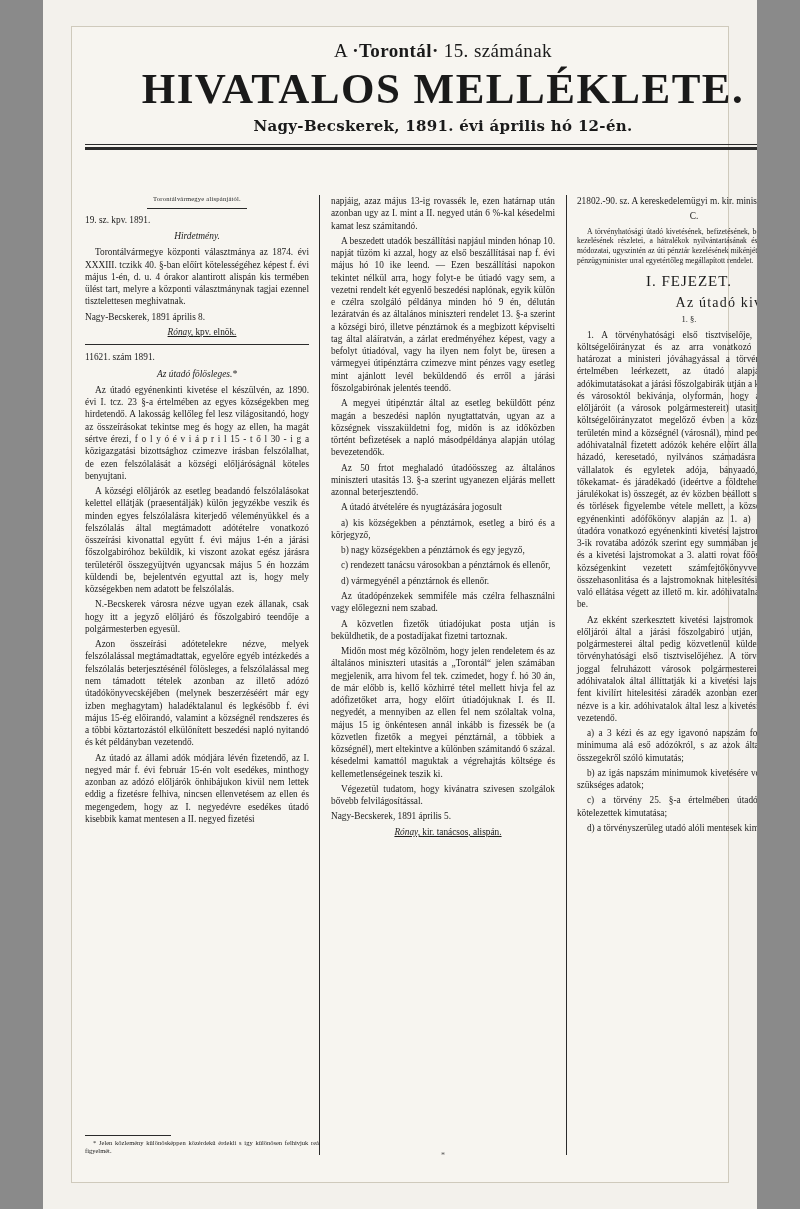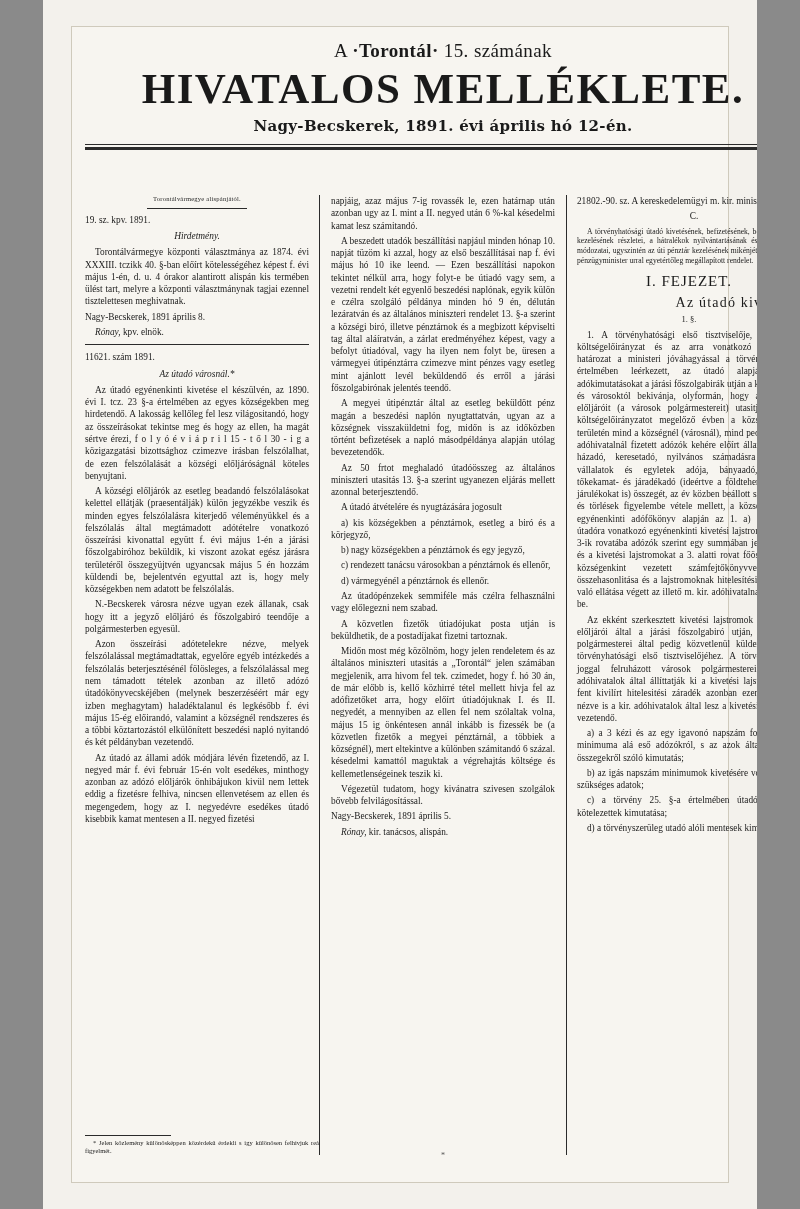--- a/index.html
+++ b/index.html
@@ -104,21 +104,21 @@
     margin: 0;
     align-self: stretch;
   }
 
   p.t {
     margin: 0 0 3px 0;
     text-indent: 10px;
   }
   p.t.ni { text-indent: 0; }
   .center { text-align: center; text-indent: 0; }
-  .right { text-align: left; text-indent: 0; }
+  .right { text-align: center; text-indent: 0; text-decoration: underline; }
   .ital { font-style: italic; }
   .smallhead {
     text-align: center;
     font-style: italic;
     font-size: 9.4px;
     margin: 4px 0 4px 0;
     text-indent: 0;
   }
   .tinyhead {
     text-align: center;
@@ -216,36 +216,36 @@
       <div class="col c1">
         <div class="tinyhead">Torontálvármegye alispánjától.</div>
         <div class="rule-thin-c"></div>
         <p class="t ni">19. sz. kpv. 1891.</p>
         <p class="smallhead">Hirdetmény.</p>
         <p class="t">Torontálvármegye központi választmánya az 1874. évi XXXIII. tczikk 40. §-ban előírt kötelességéhez képest f. évi május 1-én, d. u. 4 órakor alantirott alispán kis termében ülést tart, melyre a központi választmánynak tagjai ezennel tisztelettesen meghivatnak.</p>
         <p class="t ni">Nagy-Becskerek, 1891 április 8.</p>
         <p class="t right"><span class="ital">Rónay,</span><span> kpv. elnök.</span></p>
         <div class="rule-full"></div>
         <p class="t ni">11621. szám 1891.</p>
-        <p class="smallhead">Az útadó városnál.*</p>
+        <p class="smallhead">Az útadó fölösleges.*</p>
         <p class="t">Az útadó egyénenkinti kivetése el készülvén, az 1890. évi I. tcz. 23 §-a értelmében az egyes községekben meg hirdetendő. A lakosság kellőleg fel lesz világositandó, hogy az összeírásokat tekintse meg és hogy az ellen, ha magát sértve érezi, f o l y ó  é v i á p r i l  15 - t ő l  30 - i g a közigazgatási bizottsághoz czimezve irásban felszólalhat, de ezen felszólalását a községi előljáróságnál köteles benyujtani.</p>
         <p class="t">A községi előljárók az esetleg beadandó felszólalásokat kelettel ellátják (praesentálják) külön jegyzékbe veszik és minden egyes felszólalásra kiterjedő véleményükkel és a felszólalás által megtámadott adótételre vonatkozó összeírási kivonattal együtt f. évi május 1-én a járási főszolgabiróhoz beküldik, ki viszont azokat egész járásra területéről összegyüjtvén ugyancsak május 5 én hozzám küldendi be, bejelentvén egyuttal azt is, hogy mely községekben nem adatott be felszólalás.</p>
         <p class="t">N.-Becskerek városra nézve ugyan ezek állanak, csak hogy itt a jegyző előljáró és főszolgabiró teendője a polgármesterben egyesül.</p>
         <p class="t">Azon összeírási adótetelekre nézve, melyek felszólalással megtámadtattak, egyelőre egyéb intézkedés a felszólalás beterjesztésénél fölösleges, a felszólalással meg nem támadott tételek azonban az illető adózó útadókönyvecskéjében (melynek beszerzéséért már egy izben meghagytam) haladéktalanul és legkésőbb f. évi május 15-ég előirandó, valamint a községnél rendszeres és a többi köztartozástól elkülönített beszedési napló nyitandó és két példányban vezetendő.</p>
         <p class="t">Az útadó az állami adók módjára lévén fizetendő, az I. negyed már f. évi február 15-én volt esedékes, minthogy azonban az adózó előljárók önhibájukon kivül nem lettek eddig a fizetésre felhiva, nincsen ellenvetésem az ellen és megengedem, hogy az I. negyedévre esedékes útadó kisebbik kamat mentesen a II. negyed fizetési</p>
         <div class="colfoot">
           <div class="fn-rule"></div>
           <p class="footnote">* Jelen közlemény különösképpen közérdekü érdekli s igy különösen felhivjuk reá figyelmét.</p>
         </div>
       </div>
 
       <div class="vrule"></div>
 
       <div class="col c2">
-        <p class="t ni">napjáig, azaz május 7-ig rovassék le, ezen határnap után azonban ugy az I. mint a II. negyed után 6 %-kal késedelmi kamat lesz számitandó.</p>
+        <p class="t ni">napjáig, azaz május 13-ig rovassék le, ezen határnap után azonban ugy az I. mint a II. negyed után 6 %-kal késedelmi kamat lesz számitandó.</p>
         <p class="t">A beszedett utadók beszállítási napjául minden hónap 10. napját tüzöm ki azzal, hogy az első beszállításai nap f. évi május hó 10 ike leend. — Ezen beszállítási napokon tekintet nélkül arra, hogy folyt-e be útiadó vagy sem, a vezetni rendelt két egyenlő beszedési naplónak, egyik külön e czélra szolgáló példánya minden hó 9 én, délután lezáratván és az általános miniszteri rendelet 13. §-a szerint a községi biró, illetve pénztárnok és a megbizott képviselti tag által aláíratván, a zárlat eredményéhez képest, vagy a befolyt útiadóval, vagy ha ilyen nem folyt be, üresen a vármegyei útipénztárra czimezve mint pénzes vagy esetleg mint ajánlott levél beküldendő és erről a járási főszolgabirónak jelentés teendő.</p>
         <p class="t">A megyei útipénztár által az esetleg beküldött pénz magán a beszedési naplón nyugtattatván, ugyan az a községnek visszaküldetni fog, midőn is az időközben történt befizetések a napló másodpéldánya alapján utólag bevezetendők.</p>
         <p class="t">Az 50 frtot meghaladó útadóösszeg az általános miniszteri utasitás 13. §-a szerint ugyanezen eljárás mellett azonnal beterjesztendő.</p>
         <p class="t">A útadó átvételére és nyugtázására jogosult</p>
         <p class="t">a) kis községekben a pénztárnok, esetleg a biró és a körjegyző,</p>
         <p class="t">b) nagy községekben a pénztárnok és egy jegyző,</p>
         <p class="t">c) rendezett tanácsu városokban a pénztárnok és ellenőr,</p>
         <p class="t">d) vármegyénél a pénztárnok és ellenőr.</p>
         <p class="t">Az útadópénzekek semmiféle más czélra felhasználni vagy előlegezni nem szabad.</p>
         <p class="t">A közvetlen fizetők útiadójukat posta utján is beküldhetik, de a postadíjakat fizetni tartoznak.</p>

